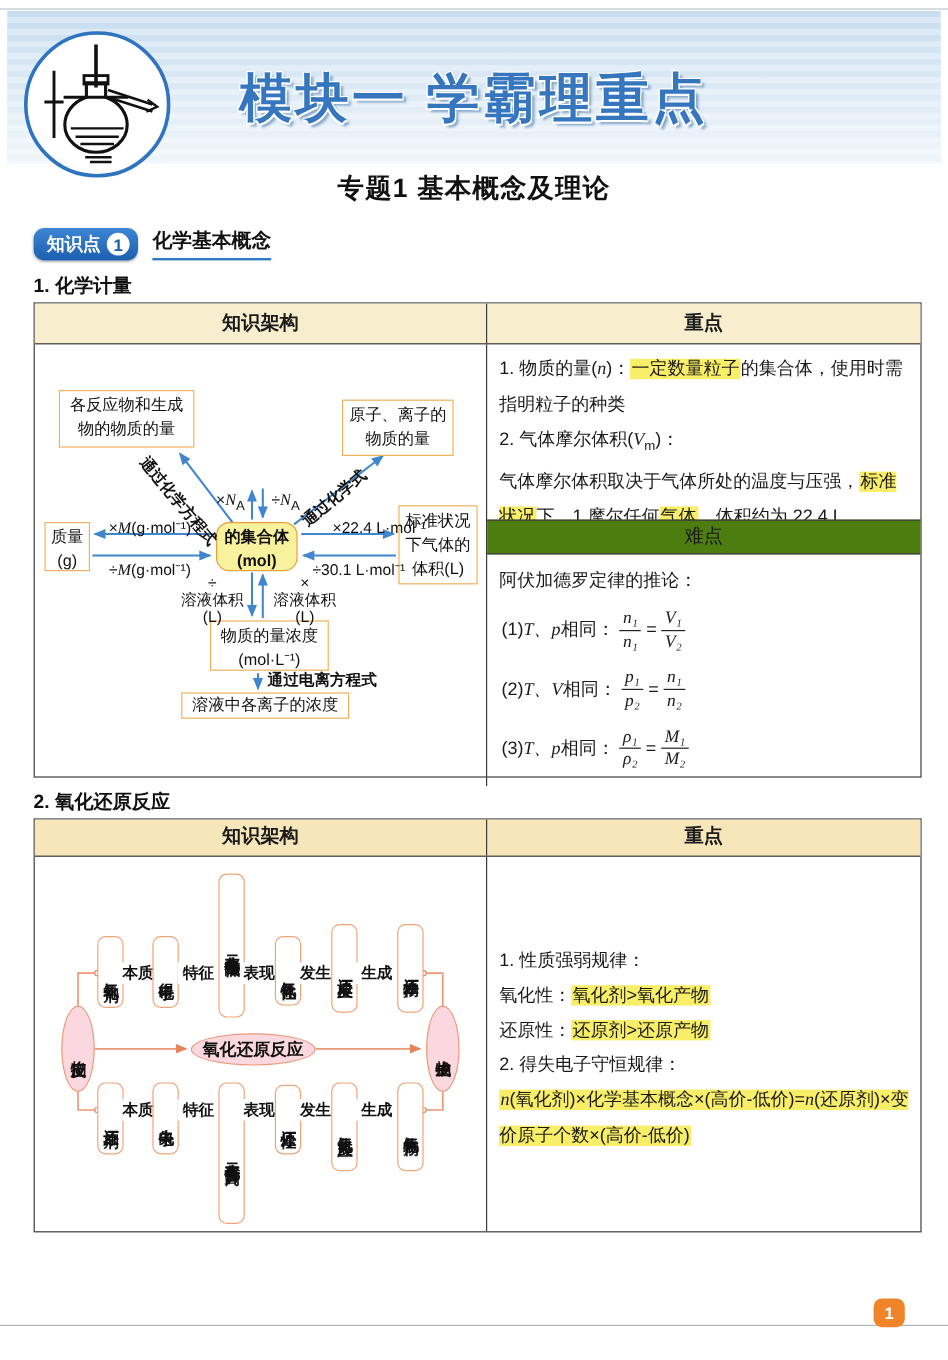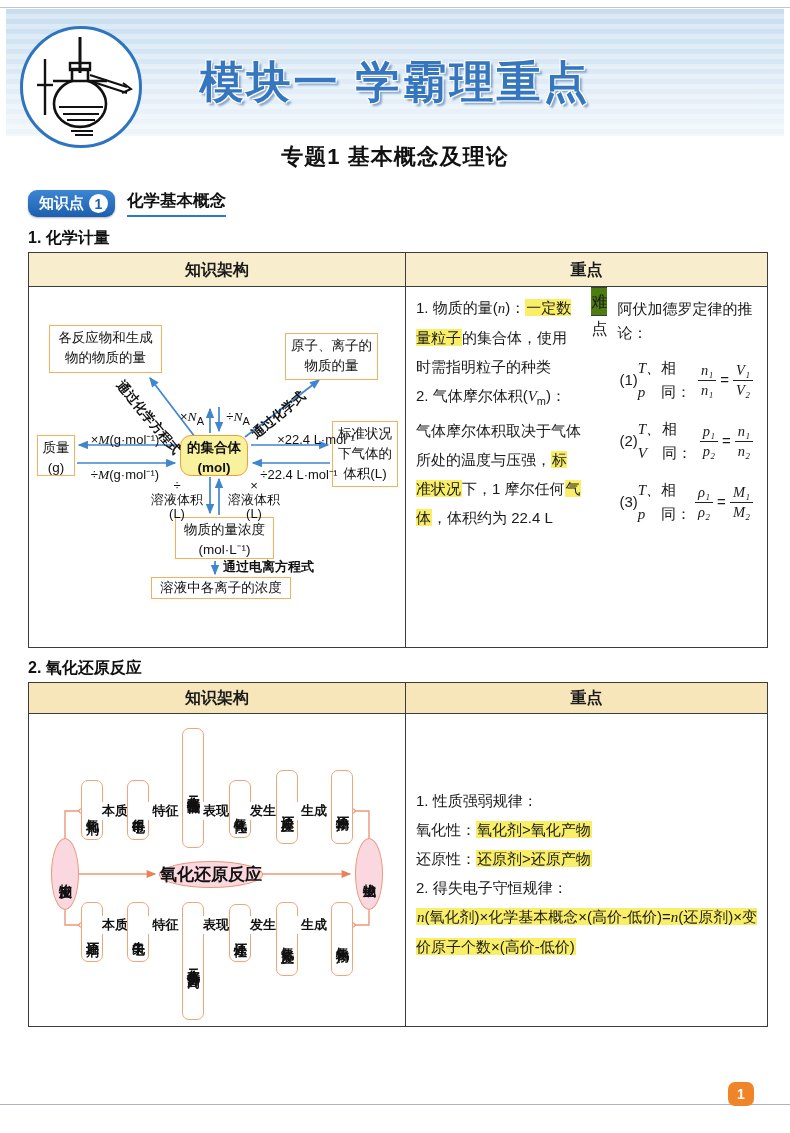--- a/index.html
+++ b/index.html
@@ -30,21 +30,21 @@
   .sec-heading{position:absolute;left:28px;font-size:16px;font-weight:bold;color:#111;}
   
   .ktable{position:absolute;left:28px;width:740px;border:1.5px solid #3c3c3c;box-sizing:border-box;
     display:flex;flex-direction:column;background:#fff;}
   .ktable .hdr{display:flex;background:#f8edcd;border-bottom:1px solid #3c3c3c;}
   .ktable .hdr .hcell{font-size:16px;font-weight:bold;text-align:center;box-sizing:border-box;}
   .ktable .hdr .hcell.left{width:377px;border-right:1px solid #3c3c3c;}
   .ktable .hdr .hcell.right{flex:1;}
   .ktable .body{display:flex;flex:1;}
   .ktable .dcell{width:377px;border-right:1px solid #3c3c3c;position:relative;box-sizing:border-box;}
-  .ktable .rcol{flex:1;display:flex;flex-direction:row;box-sizing:border-box;}
+  .ktable .rcol{flex:1;display:flex;flex-direction:column;box-sizing:border-box;}
   .rtext{font-size:15px;line-height:29px;padding:6px 10px 0 10px;}
   .hl{background:#f9ee67;padding:0 1px;}
   .var{font-style:italic;font-family:"Liberation Serif",serif;}
   sub{font-size:11px;}
   .diffhdr{height:27px;line-height:27px;text-align:center;font-size:16px;font-weight:normal;
     background:#4d7c0f;border-top:1px solid #3c3c3c;border-bottom:1px solid #3c3c3c;}
   
   .frow{display:flex;align-items:center;margin:11px 0 13px 0;font-size:15px;padding-left:2px;}
   .frac{display:inline-block;vertical-align:middle;text-align:center;
     font-family:"Liberation Serif",serif;font-style:italic;font-size:14.5px;line-height:1.15;margin:0 4px;}
@@ -65,21 +65,21 @@
   .vbox{position:absolute;writing-mode:vertical-rl;text-orientation:upright;
     display:flex;align-items:center;justify-content:center;background:#fff;
     border:1.3px solid #f0a578;border-radius:7px;font-size:13px;font-weight:600;
     letter-spacing:1px;box-sizing:border-box;color:#111;}
   .chainlbl{position:absolute;background:#fff;font-size:13px;font-weight:600;text-align:center;
     line-height:18px;color:#111;}
   .oval-v{position:absolute;writing-mode:vertical-rl;text-orientation:upright;
     display:flex;align-items:center;justify-content:center;background:#fbd7e0;
     border:1.3px solid #ec9878;border-radius:50%;font-size:13px;font-weight:600;color:#111;box-sizing:border-box;}
   .oval-h{position:absolute;display:flex;align-items:center;justify-content:center;background:#fbd7e0;
-    border:1.3px solid #ec9878;border-radius:50%;font-size:17px;font-weight:bold;color:#111;box-sizing:border-box;}
+    border:1.3px solid #ec9878;border-radius:50%;font-size:14px;font-weight:bold;color:#111;box-sizing:border-box;}
   
   .pagenum{position:absolute;left:728px;top:1082px;width:26px;height:24px;background:#f08428;
     border-radius:7px;color:#fff;font-size:14px;font-weight:bold;display:flex;align-items:center;justify-content:center;}
 </style>
 </head>
 <body>
 
 <div class="canvas">
   <div class="scanline" style="top:7px"></div>
   <div class="scanline" style="top:1104px;background:#aeb4ba"></div>
@@ -158,21 +158,21 @@
           <div class="dbox" style="left:303px;top:134px;width:66px;height:66px">标准状况下气体的体积(L)</div>
           <div class="dbox" style="left:146px;top:230px;width:99px;height:42px">
             <span>物质的量浓度</span><br>
             <span>(mol·L⁻¹)</span>
           </div>
           <div class="dbox" style="left:122px;top:290px;width:140px;height:22px;line-height:16px">溶液中各离子的浓度</div>
 
           <div class="dlbl" style="left:44px;top:143px;width:104px"><span>×</span><span class="var">M</span><span>(g·mol⁻¹)</span></div>
           <div class="dlbl" style="left:44px;top:178px;width:104px"><span>÷</span><span class="var">M</span><span>(g·mol⁻¹)</span></div>
           <div class="dlbl" style="left:235px;top:143px;width:104px">×22.4 L·mol⁻¹</div>
-          <div class="dlbl" style="left:218px;top:178px;width:104px">÷22.4 L·mol⁻¹</div>
+          <div class="dlbl" style="left:218px;top:178px;width:104px">÷30.1 L·mol⁻¹</div>
           <div class="dlbl" style="left:148px;top:122px;width:30px"><span>×</span><span class="var">N</span><sub>A</sub></div>
           <div class="dlbl" style="left:194px;top:122px;width:30px"><span>÷</span><span class="var">N</span><sub>A</sub></div>
           <div class="dlbl rot" style="left:97px;top:90px;transform:rotate(50deg)">通过化学方程式</div>
           <div class="dlbl rot" style="left:219px;top:142px;transform:rotate(-40deg)">通过化学式</div>
           <div class="dlbl" style="left:116px;top:192px;width:64px;line-height:14px">
             <span>÷</span><br><span>溶液体积</span><br><span>(L)</span>
           </div>
           <div class="dlbl" style="left:193px;top:192px;width:64px;line-height:14px">
             <span>×</span><br><span>溶液体积</span><br><span>(L)</span>
           </div>

